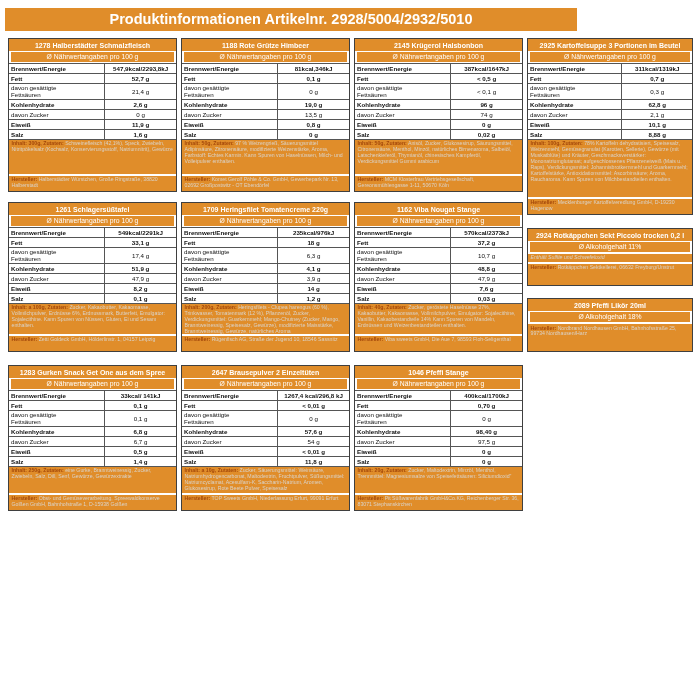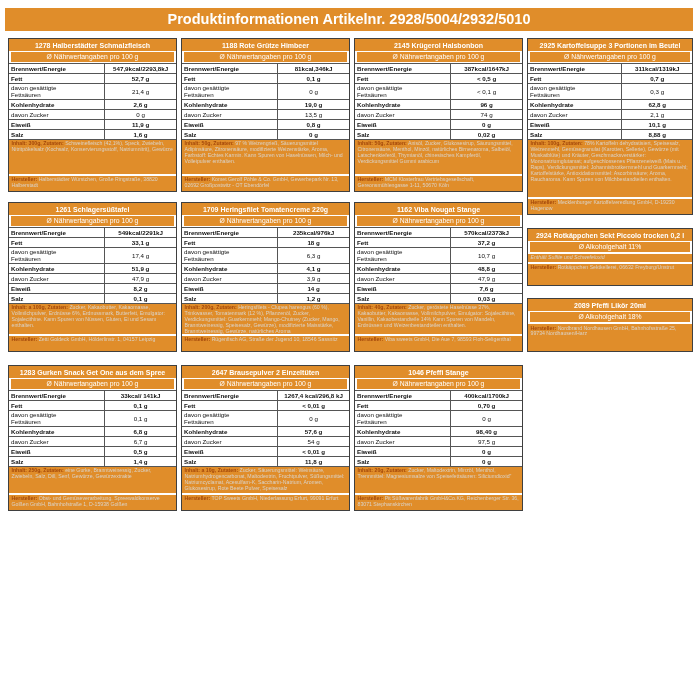--- a/index.html
+++ b/index.html
@@ -1,18 +1,18 @@
 <!DOCTYPE html>
 <html style="--orange: #e08d2a; --labelred: #a3470a; --ingtxt: #dad3c9; --line: #555555;"><head>
 <meta charset="utf-8">
 <style>
   html,body{margin:0;padding:0;background:#fff;}
   body{width:700px;height:700px;font-family:"Liberation Sans",sans-serif;}
   .board{position:relative;width:700px;height:700px;background:#fff;overflow:hidden;}
-  .titlebar{position:absolute;left:5px;top:8px;width:688px;height:23px;background:var(--orange);
+  .titlebar{position:absolute;left:5px;top:8px;width:572px;height:23px;background:var(--orange);
     color:#fff;font-weight:bold;font-size:14.5px;line-height:23px;text-align:center;}
   .col{position:absolute;top:38px;width:169px;height:640px;}
   #col0{left:8px}#col1{left:181px}#col2{left:354px}#col3{left:527px;width:166px}
   .card{position:absolute;left:0;width:100%;box-sizing:border-box;border:1px solid #3f3f3f;
     background:#fff;display:flex;flex-direction:column;overflow:hidden;}
   .c13 .card:nth-child(1){top:0;height:154px}
   .c13 .card:nth-child(2){top:164px;height:150px}
   .c13 .card:nth-child(3){top:327px;height:146px}
   .c4 .card:nth-child(1){top:0;height:177px}
   .c4 .card:nth-child(2){top:190px;height:58px}

